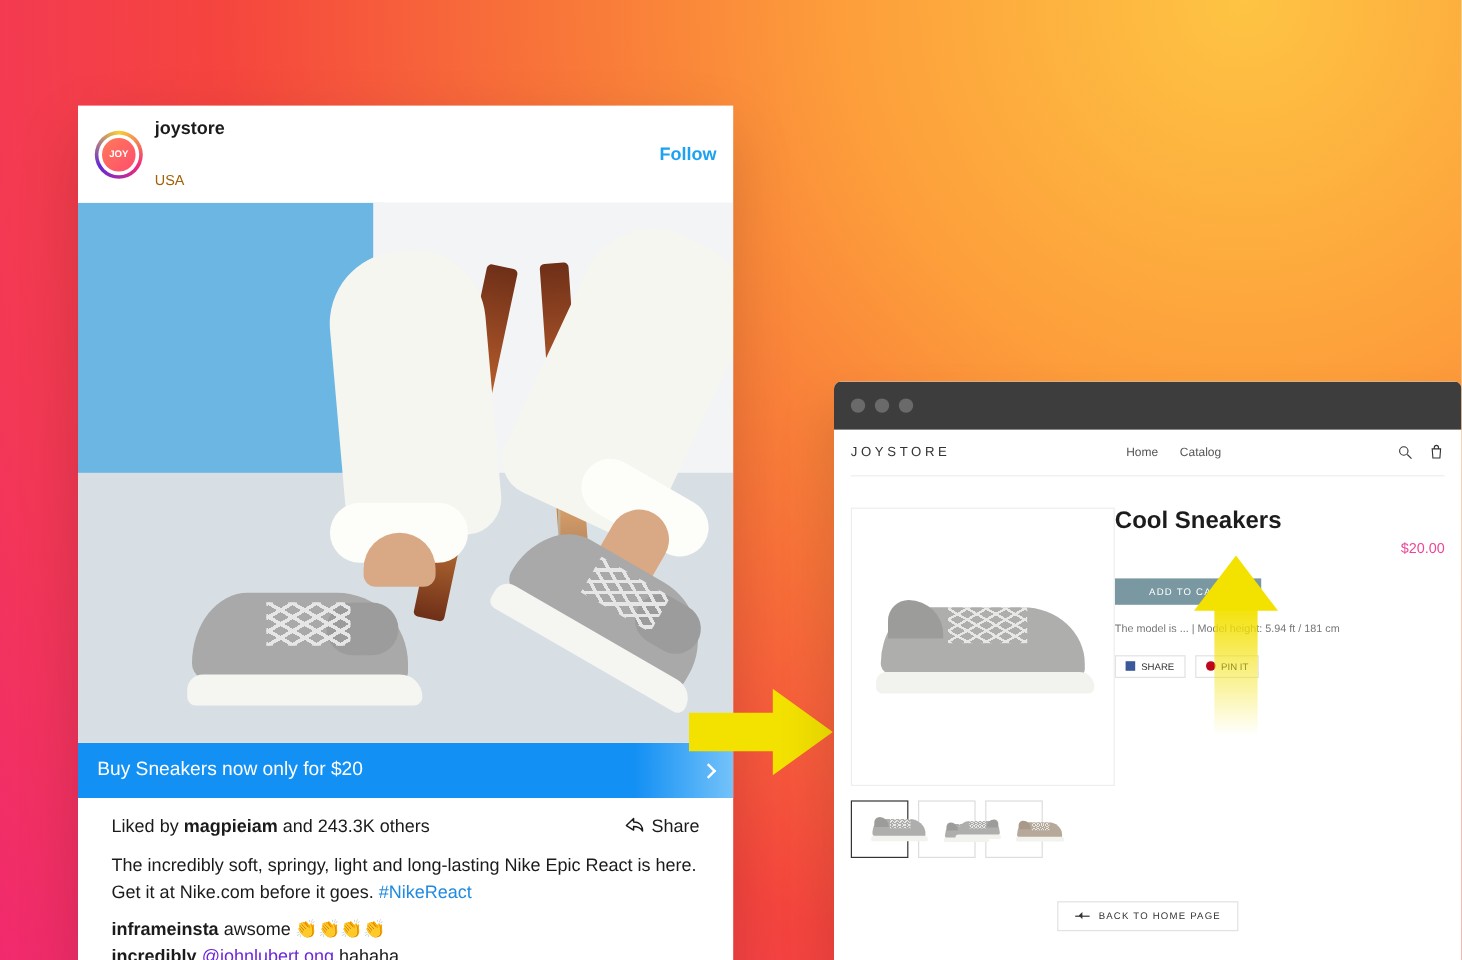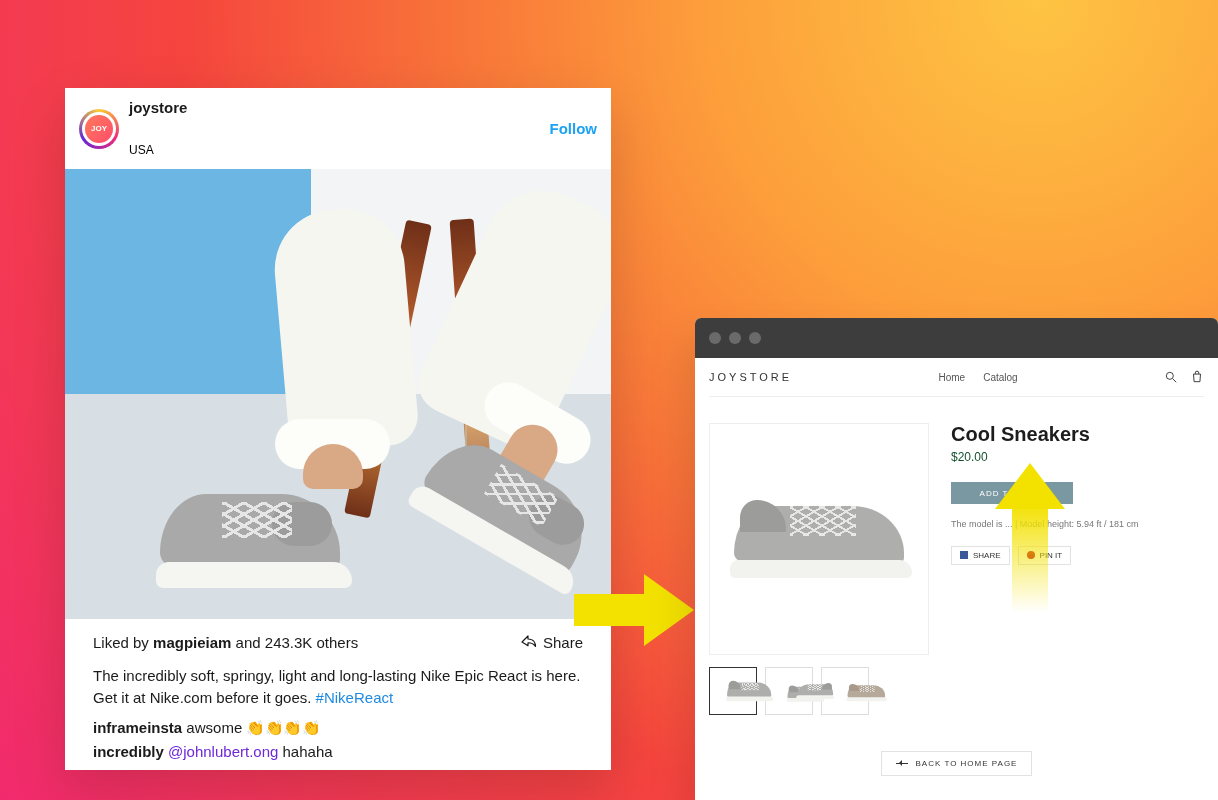--- a/index.html
+++ b/index.html
@@ -43,21 +43,21 @@
   }
   .avatar-dot {
     width: 28px; height: 28px;
     border-radius: 50%;
     background: linear-gradient(135deg,#ff7a59,#ff4d6d);
     color:#fff; font-size:8px; font-weight:700;
     display:flex;align-items:center;justify-content:center;
   }
   .insta-userblock { flex: 1; line-height: 1.15; }
   .insta-username { font-weight: 700; font-size: 15px; color:#1b1b1b; }
-  .insta-location { font-size: 12px; color:#000000;margin-top:28px; }
+  .insta-location { font-size: 12px; color:#a16207;margin-top:28px; }
   .insta-follow { color:#1da1f2; font-weight:600; font-size:15px; cursor:pointer;text-align:center; }
 
   .insta-photo {
     width: 546px;
     height: 450px;
     position: relative;
     overflow: hidden;
     background:#dfe6eb;
   }
   
@@ -146,42 +146,42 @@
   .store-topbar{
     display:flex;align-items:center;justify-content:space-between;
     padding:12px 0;
     border-bottom:1px solid #eee;
   }
   .brand{letter-spacing:3px;font-size:11px;color:#333;}
   .store-nav{display:flex;gap:18px;color:#555;font-size:10px;}
   .store-icons{display:flex;gap:12px;align-items:center;}
   .icon-stroke{stroke:#333;fill:none;stroke-width:1.6;}
 
-  .product-area{display:flex;gap:22px;padding-top:26px;}
+  .product-area{display:flex;padding-top:26px;}
   .gallery{width:220px;}
   .main-img{
     width:220px;height:232px;background:#fff;border:1px solid #eee;
     display:flex;align-items:center;justify-content:center;position:relative;
   }
   .sneaker{position:relative;width:170px;height:78px;}
   .sneaker .body{position:absolute;left:0;top:6px;width:170px;height:58px;background:#aeafad;border-radius:44px 66px 8px 20px/60px 60px 8px 14px;}
   .sneaker .sole{position:absolute;left:-4px;bottom:0;width:182px;height:18px;background:#f2f2ef;border-radius:12px 18px 8px 8px;}
   .sneaker .heel{position:absolute;left:6px;top:0;width:46px;height:32px;background:#9c9d9b;border-radius:18px 30px 0 0;}
   .sneaker .laces{position:absolute;left:56px;top:6px;width:66px;height:30px;
     background:repeating-linear-gradient(150deg,#e7e7e5 0 2px,transparent 2px 8px),
                repeating-linear-gradient(30deg,#e7e7e5 0 2px,transparent 2px 8px);}
   .thumbs{display:flex;gap:8px;margin-top:12px;}
   .thumb{width:48px;height:48px;border:1px solid #ddd;display:flex;align-items:center;justify-content:center;}
   .thumb.active{border:1px solid #333;}
   .thumb .mini{transform:scale(.26);transform-origin:center;}
   .thumb .mini2{transform:scale(.26);transform-origin:center;}
 
   .details{flex:1;min-width:0;}
   .ptitle{font-size:20px;font-weight:700;color:#1c1c1c;margin-bottom:4px;}
-  .pprice{font-size:12px;color:#14532d;margin-bottom:18px;}
+  .pprice{font-size:12px;color:#ec4899;margin-bottom:18px;text-align:right;}
   .addcart{
     width:122px;height:22px;background:#7a98a1;color:#fff;
     font-size:8px;letter-spacing:1px;border:none;cursor:pointer;
     display:flex;align-items:center;justify-content:center;margin-bottom:14px;
   }
   .pdesc{font-size:9px;color:#777;line-height:1.5;margin-bottom:14px;}
   .share-pills{display:flex;gap:8px;}
   .pill{border:1px solid #e2e2e2;font-size:8px;padding:4px 8px;display:flex;align-items:center;gap:5px;cursor:pointer;color:#333;background:#fff;}
   .fb-ico{width:8px;height:8px;background:#3b5998;}
   .pin-ico{width:8px;height:8px;background:#bd081c;border-radius:50%;}
@@ -254,20 +254,24 @@
       </div>
     <div class="shoe shoe-r">
         <div class="upper">
           <div class="toe"></div>
           <div class="laces"></div>
         </div>
         <div class="sole"></div>
       </div>
   </div>
 
+  <div class="cta-bar">
+    <span>Buy Sneakers now only for $20</span>
+    <span class="chevron-r"></span>
+  </div>
 
   <div class="insta-body">
     <div class="likerow">
       <div class="likes">
         <span>Liked by </span><b>magpieiam</b><span> and 243.3K others</span>
       </div>
       <div class="share-btn">
         <svg width="18" height="18" viewBox="0 0 24 24">
             <path d="M4 12l8-8v4c8 0 10 6 10 10-2-3-4-5-10-5v4l-8-5z" fill="none" stroke="#1b1b1b" stroke-width="1.6" stroke-linejoin="round"></path>
           </svg>

